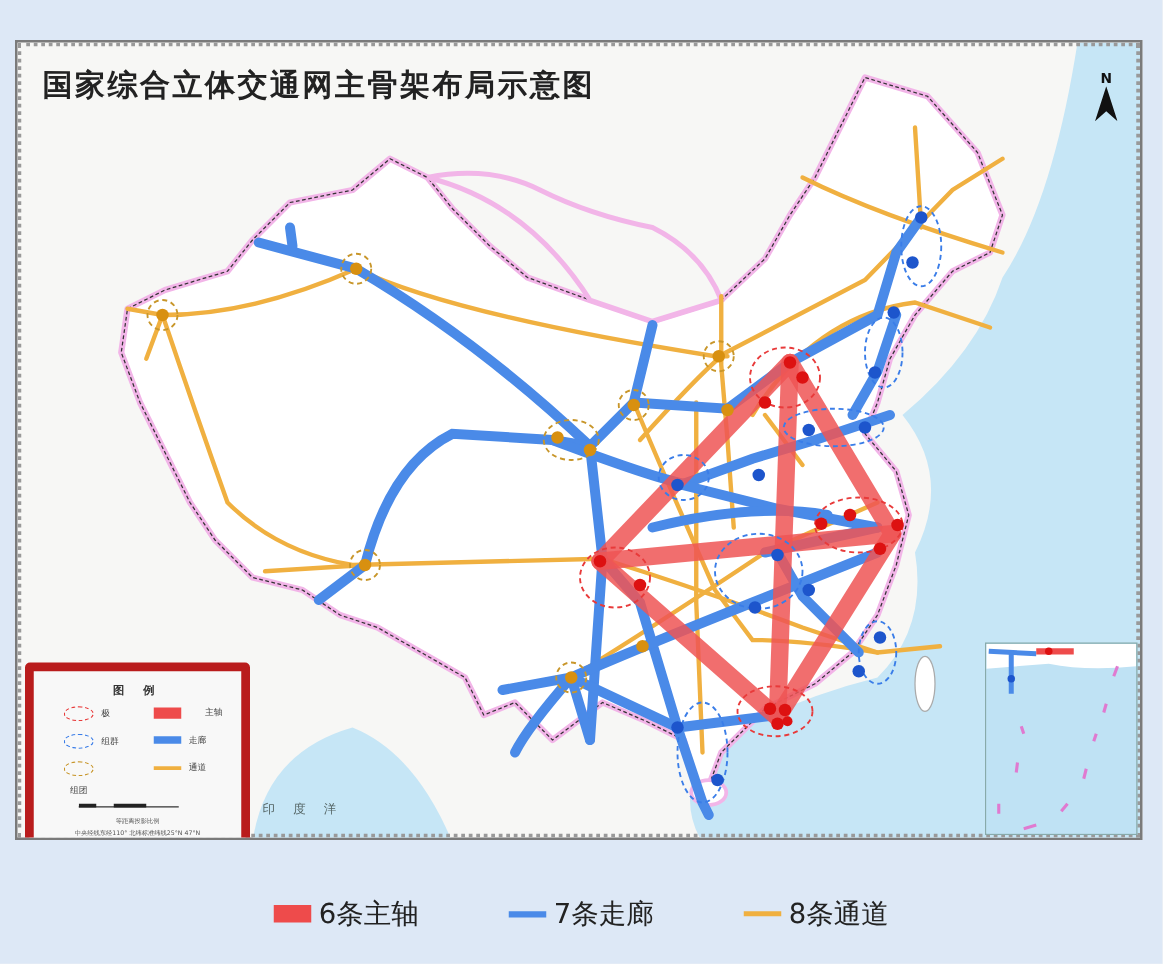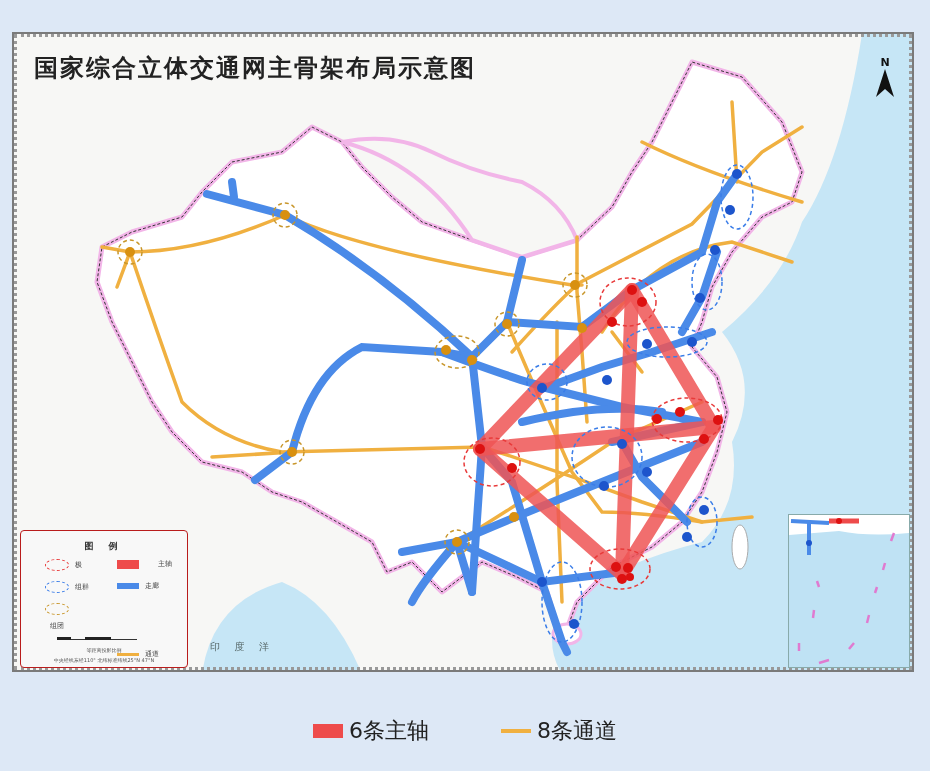--- a/index.html
+++ b/index.html
@@ -2,21 +2,21 @@
 <html><head>
 <meta charset="utf-8">
 <style>
   html, body { margin:0; padding:0; }
   body { width:930px; height:771px; background:#dde8f6; position:relative; overflow:hidden; font-family:"DejaVu Sans", sans-serif; }
   .map-frame { position:absolute; left:12px; top:32px; width:902px; height:640px; background:#f7f7f5; border:2px solid #7a7a7a; box-sizing:border-box; overflow:hidden; }
   .map-frame::before { content:""; position:absolute; inset:0; border:3px dotted #999; pointer-events:none; z-index:5; }
   .map-svg { position:absolute; left:0; top:0; }
   .map-title { position:absolute; left:20px; top:18px; font-size:24px; font-weight:bold; color:#222; letter-spacing:2px; z-index:6; font-family:"DejaVu Sans", sans-serif; }
   .north { position:absolute; right:18px; top:22px; z-index:6; text-align:center; font-size:11px; font-weight:bold; color:#111; }
-  .legend-box { position:absolute; left:6px; top:496px; width:166px; height:136px; background:#f8f8f8; border:1px solid #b91c1c; border-radius:4px; z-index:6; font-size:7px; color:#444; }
+  .legend-box { position:absolute; left:6px; top:496px; width:166px; height:136px; background:#f8f8f8; border:7px solid #b91c1c; border-radius:4px; z-index:6; font-size:7px; color:#444; }
   .legend-box .lg-title { position:absolute; left:0; right:0; top:9px; text-align:center; font-size:9px; font-weight:bold; color:#333; letter-spacing:6px; }
   .lg-row { position:absolute; display:flex; align-items:center; gap:6px; }
   .ell { width:22px; height:10px; border-radius:50%; border:1.5px dashed; }
   .bar { width:22px; height:9px; }
   .scale { position:absolute; left:36px; top:104px; width:80px; height:4px; border-bottom:1px solid #333; }
   .scale-note { position:absolute; left:0; right:0; top:116px; text-align:center; font-size:5px; color:#555; }
   .scale-foot { position:absolute; left:0; right:0; top:126px; text-align:center; font-size:5px; color:#555; }
   .inset { position:absolute; left:774px; top:480px; width:120px; height:152px; border:1px solid #8aa; background:#bfe2f4; z-index:6; overflow:hidden; }
   .sea-label { position:absolute; font-size:10px; color:#566; z-index:4; letter-spacing:6px; }
   .bottom-legend { position:absolute; left:0; right:0; top:716px; display:flex; justify-content:center; gap:72px; align-items:center; }
@@ -180,21 +180,21 @@
       <span>组群</span>
     </div>
     <div class="lg-row" style="left:96px; top:50px;">
       <span class="bar" style="background:#4a8ae8; height:6px;"></span>
       <span>走廊</span>
     </div>
     <div class="lg-row" style="left:24px; top:72px;flex-direction:column;">
       <span class="ell" style="border-color:#c8962a;"></span>
       <span>组团</span>
     </div>
-    <div class="lg-row" style="left:96px; top:72px;margin-top:46px;">
+    <div class="lg-row" style="left:96px; top:72px;">
       <span class="bar" style="background:#f0b040; height:3px;"></span>
       <span>通道</span>
     </div>
     <div class="scale">
       <svg width="84" height="8" style="position:absolute; left:0; top:-2px;">
           <rect x="0" y="4" width="14" height="3" fill="#222"></rect>
           <rect x="28" y="4" width="26" height="3" fill="#222"></rect>
         </svg>
     </div>
     <div class="scale-note">等距离投影比例</div>
@@ -224,16 +224,20 @@
     </svg>
   </div>
 </div>
 
 <div class="bottom-legend">
   <div class="bl-item">
     <span class="bl-swatch-thick"></span>
     <span>6条主轴</span>
   </div>
   <div class="bl-item">
+    <span class="bl-swatch" style="background:#4a8ae8;"></span>
+    <span>7条走廊</span>
+  </div>
+  <div class="bl-item">
     <span class="bl-swatch" style="background:#f0b040; height:4px;"></span>
     <span>8条通道</span>
   </div>
 </div>
 
 </body></html>

